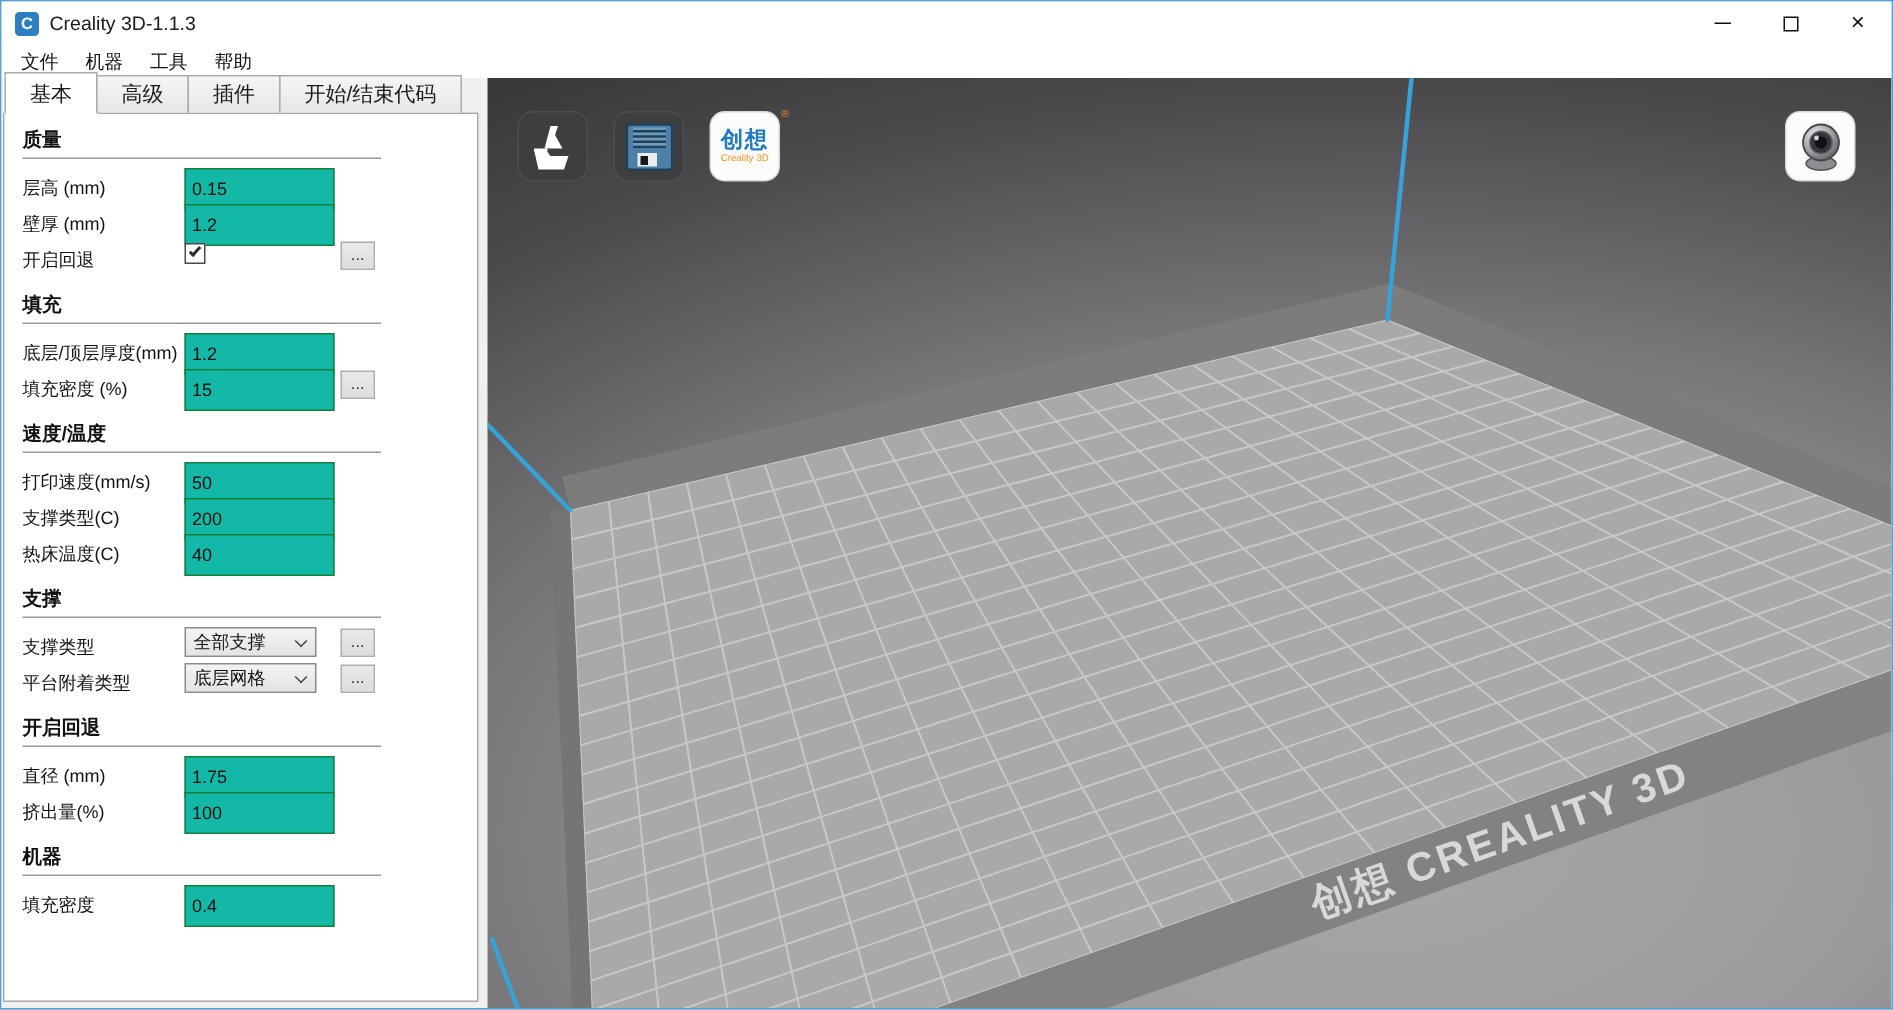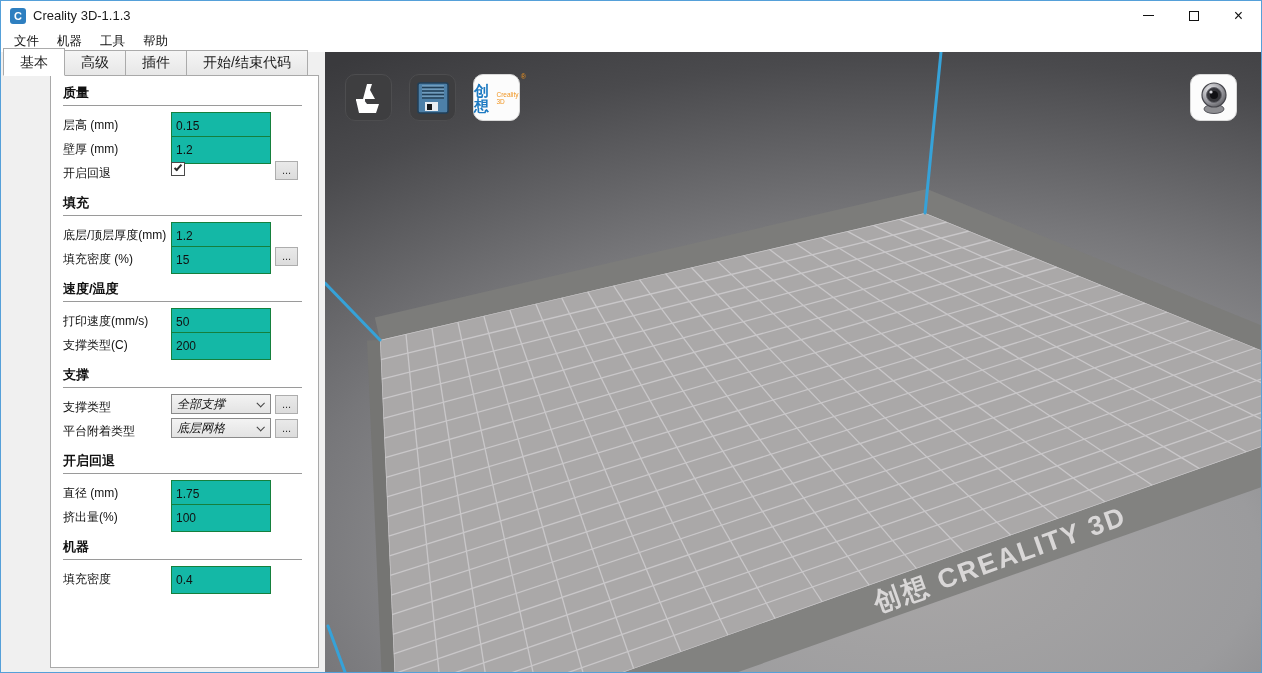--- a/index.html
+++ b/index.html
@@ -21,41 +21,41 @@
   .menu-item { font-size:12.5px; color:#111; padding:2px 9px; cursor:default; }
 
   
   .body { flex:1; display:flex; min-height:0; }
 
   
   .left-panel { width:324px; background:#f0f0f0; position:relative; flex:0 0 auto; }
   .tabrow { display:flex; align-items:flex-end; height:23px; padding-left:2px; position:relative; z-index:2; }
   .tab { font-size:14px; color:#1a1a1a; padding:3px 16px 3px; border:1px solid #ababab; border-bottom:none; background:linear-gradient(#f5f5f5,#e7e7e7); margin-right:-1px; cursor:pointer; position:relative; }
   .tab.active { background:#fff; padding-top:5px; z-index:3; border-bottom:1px solid #fff; margin-bottom:-1px; }
-  .panel-box { position:absolute; left:1px; right:6px; top:23px; bottom:4px; background:#fff; border:1px solid #a9a9a9; padding:6px 12px; overflow:hidden; z-index:1;margin-left:48px; }
+  .panel-box { position:absolute; left:1px; right:6px; top:23px; bottom:4px; background:#fff; border:1px solid #a9a9a9; padding:6px 12px; overflow:hidden; z-index:1; }
 
   .sec-title { font-size:13px; font-weight:bold; color:#111; border-bottom:1px solid #9a9a9a; padding-bottom:3px; margin:12px 0 4px; width:239px; }
   .section:first-child .sec-title { margin-top:2px; }
   .row { position:relative; height:24px; display:flex; align-items:flex-end; }
   .lab { font-size:12px; color:#111; white-space:nowrap; }
   .ctl-txt { position:absolute; left:108px; top:2px; width:100px; height:28px; border:1px solid #15803d; font-family:"Liberation Sans",sans-serif; font-size:12px; padding:1px 4px; color:#111; background:#14b8a6; }
   .cb { position:absolute; left:108px; top:4px; width:14px; height:14px; border:1px solid #4a4a4a; background:#fff; cursor:pointer; }
   .cb .tick { position:absolute; left:2px; top:2px; width:8px; height:4px; border-left:2px solid #2c2c2c; border-bottom:2px solid #2c2c2c; transform:rotate(-48deg); }
-  .sel { position:absolute; left:108px; top:2px; width:100px; height:20px; border:1px solid #8a8a8a; background:linear-gradient(#f3f3f3,#e3e3e3); display:flex; align-items:center; padding-left:5px; font-size:12px; color:#111; cursor:pointer;font-style:italic; }
+  .sel { position:absolute; left:108px; top:2px; width:88px; height:20px; border:1px solid #8a8a8a; background:linear-gradient(#f3f3f3,#e3e3e3); display:flex; align-items:center; padding-left:5px; font-size:12px; color:#111; cursor:pointer; }
   .sel .chev { position:absolute; right:7px; top:6px; width:6px; height:6px; border-right:1.4px solid #444; border-bottom:1.4px solid #444; transform:rotate(45deg) translateY(-1px); }
   .more-btn { position:absolute; left:212px; top:3px; width:23px; height:19px; border:1px solid #adadad; background:linear-gradient(#e9e9e9,#dcdcdc); font-size:11px; line-height:9px; color:#333; text-align:center; cursor:pointer; font-family:"Liberation Sans",sans-serif; }
 
   
   .viewport { flex:1; position:relative; overflow:hidden;
     background:radial-gradient(ellipse 115% 95% at 63% 82%, #a9a7a7 0%, #9b9b9d 32%, #77777a 58%, #4a4a4d 85%, #3a3a3d 100%); }
   .viewport svg.scene { position:absolute; left:0; top:0; }
   .vp-btn { position:absolute; width:47px; height:47px; border-radius:10px; display:flex; align-items:center; justify-content:center; cursor:pointer; }
   .vp-btn.dark { background:#3e3e40; border:1px solid #4d4d4f; }
   .vp-btn.light { background:#fcfcfc; border:1px solid #d8d8d8; }
-  .logo-stack { display:flex; flex-direction:row; align-items:center; line-height:1; }
+  .logo-stack { display:flex; flex-direction:column; align-items:flex-end; line-height:1; }
   .logo-cn { color:#1d7ac2; font-weight:bold; font-size:15px; letter-spacing:1px; position:relative; }
   .logo-reg { color:#f0941f; font-size:7px; position:absolute; top:-2px; right:-7px; }
   .logo-sub { color:#f0941f; font-size:6.5px; margin-top:2px; }
 </style>
 </head>
 <body>
 
 <div class="window">
 
   <div class="titlebar">
@@ -123,20 +123,24 @@
           </div>
           <div class="section">
             <div class="sec-title">速度/温度</div>
             <div class="row">
               <span class="lab">打印速度(mm/s)</span>
               <input class="ctl-txt" value="50" style="">
             </div>
             <div class="row">
               <span class="lab">支撑类型(C)</span>
               <input class="ctl-txt" value="200" style="">
+            </div>
+            <div class="row">
+              <span class="lab">热床温度(C)</span>
+              <input class="ctl-txt" value="40" style="">
             </div>
           </div>
           <div class="section">
             <div class="sec-title">支撑</div>
             <div class="row">
               <span class="lab">支撑类型</span>
               <div class="sel">
                 <span>全部支撑</span>
                 <span class="chev"></span>
               </div>

